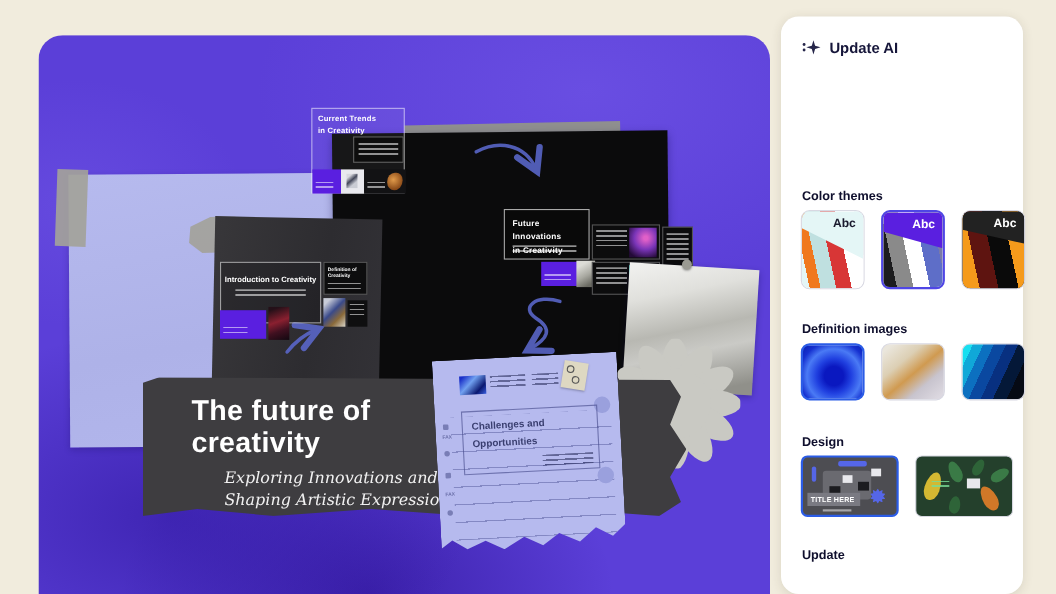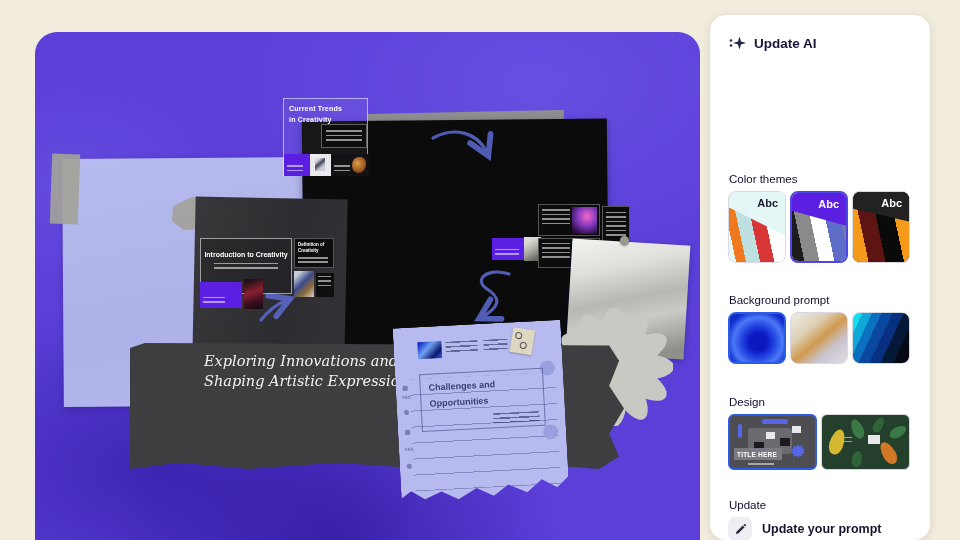--- a/index.html
+++ b/index.html
@@ -94,22 +94,22 @@
 .np-fax{position:absolute;left:6px;font-size:4.5px;color:#6a6fa8;font-weight:bold}
 .np-mi{position:absolute;left:7px;width:5px;height:5px;background:rgba(106,111,168,.8);border-radius:1px}
 
 .arrows{position:absolute;left:0;top:0;width:665px;height:508px;pointer-events:none}
 
 
 .panel{position:absolute;left:710px;top:15px;width:220px;height:525px;background:#fff;border-radius:16px;box-shadow:0 2px 10px rgba(60,50,30,.12)}
 .p-header{position:absolute;left:19px;top:20px;display:flex;align-items:center;gap:8px}
 .p-header .name{font-size:13.5px;font-weight:bold;color:#16163a}
 .bubble{position:absolute;left:18px;top:47px;width:188px;background:#ecebfa;border-radius:10px;padding:11px 13px;font-size:12.5px;line-height:1.45;color:#3d3a55}
-.sec-label{position:absolute;left:19px;font-size:11.5px;font-weight:normal;color:#0f0f2d}
-.row{position:absolute;left:18px;display:flex;gap:4px}
+.sec-label{position:absolute;left:19px;font-size:11.5px;font-weight:bold;color:#0f0f2d}
+.row{position:absolute;left:18px;display:flex;gap:15px}
 
 .theme-card{position:relative;width:58px;height:72px;border-radius:8px;overflow:hidden;border:1px solid #d8d8e2;cursor:pointer}
 .theme-card.sel{border:2px solid #4f46e5}
 .theme-card .stripes{position:absolute;inset:0}
 .theme-card .cover{position:absolute;inset:0}
 .theme-card .abc{position:absolute;top:5px;right:7px;font-size:11px;font-weight:bold;z-index:2}
 .t1 .stripes{background:linear-gradient(78deg,#e4f6f6 0 10%,#f0781e 10% 24%,#bfe0e0 24% 44%,#d83636 44% 64%,#ffffff 64% 88%,#e4f6f6 88%)}
 .t1 .cover{background:#e4f6f6;clip-path:polygon(0 0,100% 0,100% 62%,0 22%)}
 .t1 .abc{color:#1a1a2e}
 .t2 .stripes{background:linear-gradient(78deg,#1c1c1e 0 18%,#8a8a8a 18% 40%,#ffffff 40% 62%,#5e6ec8 62% 84%,#7a7aa8 84%)}
@@ -212,20 +212,27 @@
     <div class="abs intro-photo"></div>
     <div class="abs def-card">
       <div class="t">Definition of Creativity</div>
       <div class="fl fl-w"></div>
     </div>
     <div class="abs intro-thumb"></div>
     <div class="abs intro-mini2">
         <div class="fl fl-w"></div>
       </div>
 
+    <div class="abs card-future">
+      <div class="t">
+        <span>Future Innovations</span><br>
+        <span>in Creativity</span>
+      </div>
+      <div class="fl fl-w"></div>
+    </div>
     <div class="abs fr-card fr1">
         <div class="fl fl-w"></div>
         <div class="img"></div>
       </div>
     <div class="abs future-purple">
         <div class="fl fl-w"></div>
       </div>
     <div class="abs future-photo"></div>
     <div class="abs fr-card fr2">
         <div class="fl fl-w"></div>
@@ -251,20 +258,21 @@
           <ellipse cx="0" cy="-30" rx="13" ry="30" transform="rotate(240)"></ellipse>
           <ellipse cx="0" cy="-30" rx="13" ry="30" transform="rotate(270)"></ellipse>
           <ellipse cx="0" cy="-30" rx="13" ry="30" transform="rotate(300)"></ellipse>
           <ellipse cx="0" cy="-30" rx="13" ry="30" transform="rotate(330)"></ellipse>
           <circle r="32"></circle>
         </g>
       </g>
     </svg>
 
     <div class="abs title-paper">
+      <h1>The future of creativity</h1>
       <div class="sub">Exploring Innovations and Trends Shaping Artistic Expression</div>
     </div>
 
     <div class="abs notepad">
       <div class="np-lines"></div>
       <div class="np-ring" style="top:40px"></div>
       <div class="np-ring" style="top:104px"></div>
       <div class="np-thumb"></div>
       <div class="np-h1 fl-d"></div>
       <div class="np-h2 fl-d"></div>
@@ -312,21 +320,21 @@
         <div class="cover"></div>
         <span class="abc">Abc</span>
       </div>
       <div class="theme-card t3">
         <div class="stripes"></div>
         <div class="cover"></div>
         <span class="abc">Abc</span>
       </div>
     </div>
 
-    <div class="sec-label" style="top:279px">Background prompt</div>
+    <div class="sec-label" style="top:279px">Definition images</div>
     <div class="row" style="top:297px">
       <div class="bg-thumb b1 sel"></div>
       <div class="bg-thumb b2"></div>
       <div class="bg-thumb b3"></div>
     </div>
 
     <div class="sec-label" style="top:381px">Design</div>
     <div class="row" style="top:399px">
       <div class="design-thumb d1 sel">
         <div class="bluebar"></div>
@@ -348,23 +356,14 @@
           <div class="leaf l3"></div>
         <div class="leaf l4"></div>
           <div class="leaf l5"></div>
           <div class="leaf l6"></div>
         <div class="card"></div>
           <div class="tl"></div>
       </div>
     </div>
 
     <div class="sec-label" style="top:484px">Update</div>
-    <div class="action-row" style="top:502px">
-      <div class="action-icon">
-        <svg width="13" height="13" viewBox="0 0 16 16">
-          <path d="M2.5 13.5 L3 10.8 L10.8 3 L13 5.2 L5.2 13 Z" fill="#2a2a3a"></path>
-          <path d="M11.6 2.2 L13.8 4.4 L14.6 3.6 C15 3.2 15 2.6 14.6 2.2 L13.8 1.4 C13.4 1 12.8 1 12.4 1.4 Z" fill="#2a2a3a"></path>
-        </svg>
-      </div>
-      <span class="action-label">Update your prompt</span>
-    </div>
   </aside>
 </div>
 
 </body></html>

